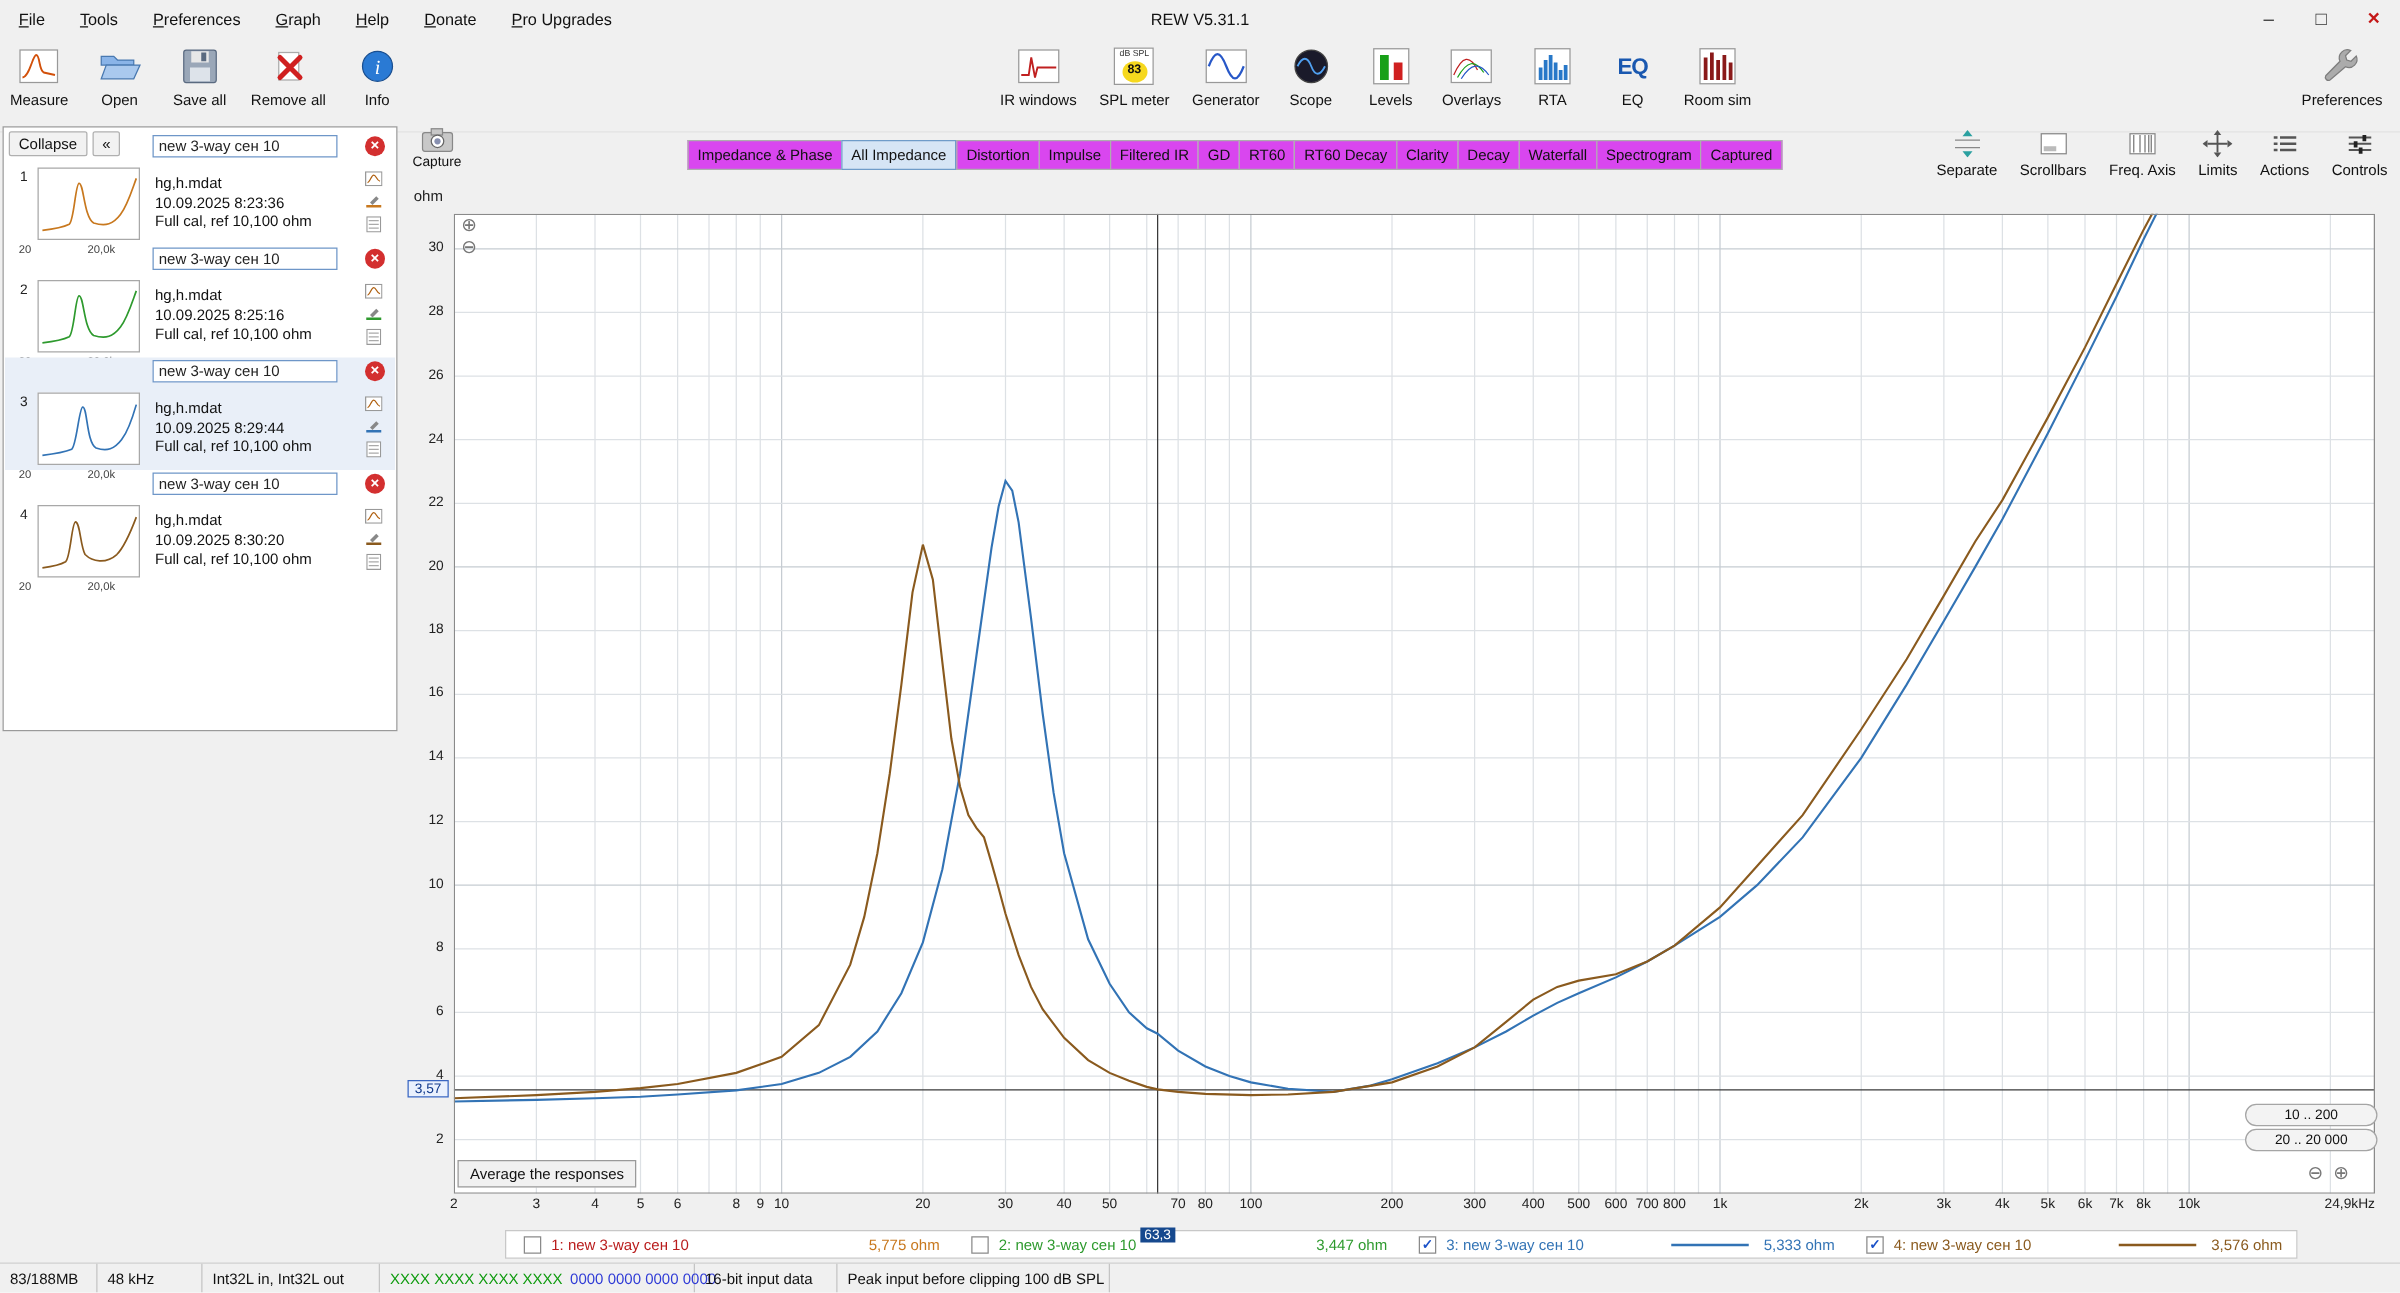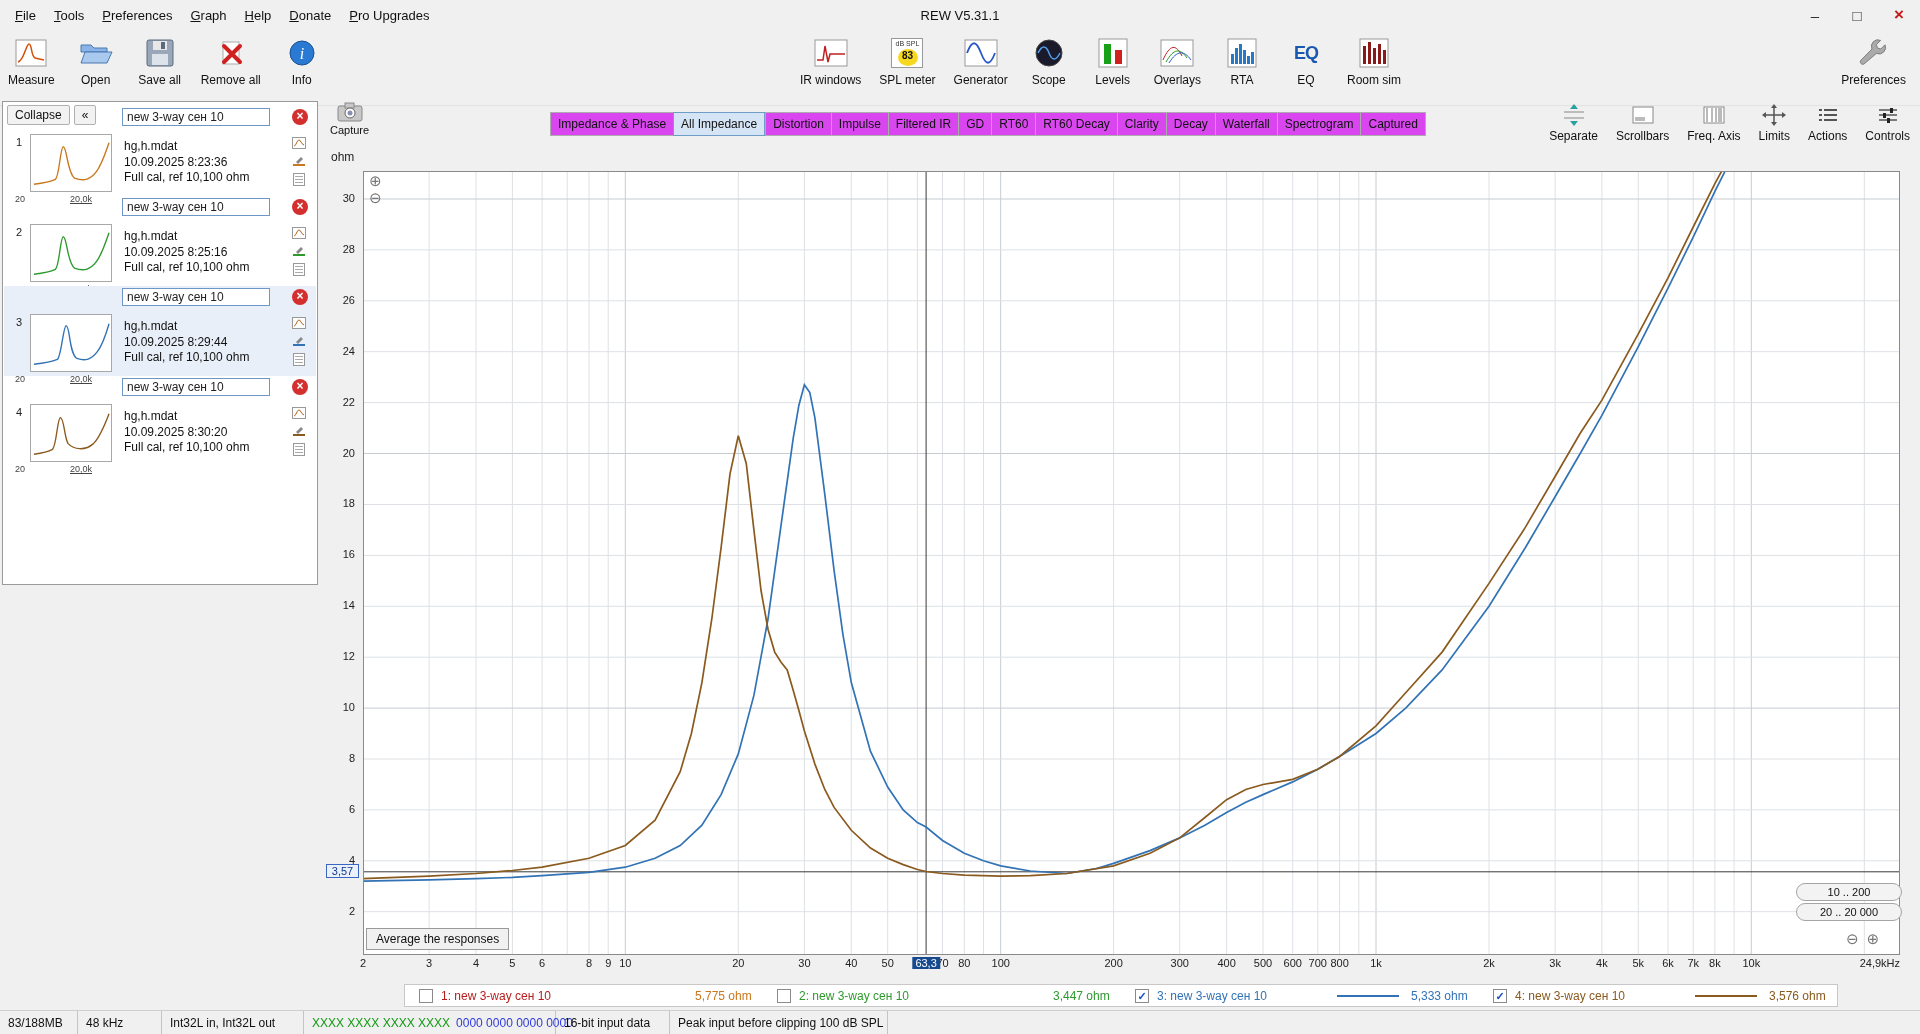--- a/index.html
+++ b/index.html
@@ -4,21 +4,21 @@
 <style>
   * { box-sizing: border-box; }
   html,body { margin:0; padding:0; }
   body {
     width:1920px; height:1034px; position:relative; overflow:hidden;
     background:#f0f0f0; color:#111;
     font-family:"Liberation Sans", sans-serif; font-size:12px;
   }
   
   .titlebar { position:absolute; left:0; top:0; width:1920px; height:30px; background:#f0f0f0; display:flex; align-items:center; }
-  .menu { display:flex; padding-left:6px; z-index:2; }
+  .menu { display:flex; padding-left:6px; z-index:2;gap:10px; }
   .menu-item { padding:5px 9px; font-size:13px; cursor:default; }
   .menu-item::first-letter { text-decoration:underline; }
   .win-title { position:absolute; left:0; right:0; text-align:center; font-size:13px; }
   .winbtns { margin-left:auto; display:flex; z-index:2; }
   .winbtn { width:42px; height:30px; display:flex; align-items:center; justify-content:center; font-size:15px; color:#333; }
   .winbtn.close { color:#c41818; font-weight:bold; font-size:17px; }
   
   .toolbar { position:absolute; left:0; top:30px; width:1920px; height:76px; border-bottom:1px solid #e2e2e2; }
   .toolgroup { position:absolute; top:5px; display:flex; gap:18px; }
   .toolbtn { display:flex; flex-direction:column; align-items:center; gap:2px; min-width:46px; cursor:default; }
@@ -31,21 +31,21 @@
   .eq-letters { font-size:18px; font-weight:bold; color:#1a58b0; letter-spacing:-1px; }
   
   .sidepanel { position:absolute; left:2px; top:101px; width:316px; height:484px; background:#fff; border:1px solid #9a9a9a; }
   .collapse-row { position:absolute; top:3px; left:4px; display:flex; gap:4px; align-items:center; z-index:3; }
   .collapse-btn, .collapse-arr { font-size:12px; padding:2px 7px; background:#f2f2f2; border:1px solid #b0b0b0; border-radius:2px; cursor:default; }
   .entry { position:absolute; left:1px; width:312px; height:90px; }
   .entry.selected { background:#e9eff8; }
   .entry-num { position:absolute; left:12px; top:30px; font-size:11px; color:#222; }
   .thumb { position:absolute; left:26px; top:28px; width:82px; height:58px; background:#fff; border:1px solid #a8a8a8; }
   .thumb-lo { position:absolute; left:11px; top:88px; font-size:9px; color:#444; }
-  .thumb-hi { position:absolute; left:66px; top:88px; font-size:9px; color:#444;text-decoration:underline; }
+  .thumb-hi { position:absolute; left:66px; top:88px; font-size:9px; color:#444; }
   .entry-input { position:absolute; left:118px; top:2px; width:148px; height:18px; border:1px solid #6e96c8; font-size:12px; padding:0 4px; color:#222; font-family:inherit; background:#fff; }
   .entry-del { position:absolute; left:288px; top:3px; width:16px; height:16px; border-radius:50%; background:#d32f2f; color:#fff; font-size:12px; line-height:15px; text-align:center; font-weight:bold; cursor:default; }
   .entry-info { position:absolute; left:120px; top:33px; font-size:12px; line-height:15.5px; white-space:nowrap; }
   .entry-icons { position:absolute; left:288px; top:31px; display:flex; flex-direction:column; gap:6px; align-items:center; }
   
   .tabbar { position:absolute; left:550px; top:112px; display:flex; z-index:2; }
   .tab { font-size:12px; padding:4px 7px; background:#d946ef; border:1px solid #adadad; border-right:none; white-space:nowrap; cursor:default; }
   .tab:last-child { border-right:1px solid #adadad; }
   .tab.active { background:#d6e5f5; border-color:#6f9cc9; border-right:1px solid #6f9cc9; }
   .graphbtns { position:absolute; top:104px; right:10px; display:flex; gap:18px; align-items:flex-start; }
@@ -54,21 +54,21 @@
   .capture-btn { position:absolute; left:330px; top:102px; display:flex; flex-direction:column; align-items:center; gap:2px; font-size:11px; }
   .ohm-label { position:absolute; left:331px; top:150px; font-size:12px; color:#222; }
   
   .plot { position:absolute; left:363px; top:171px; width:1537px; height:784px; cursor:crosshair; }
   #y-labels { position:absolute; left:320px; top:171px; width:40px; height:784px; }
   .ytick { position:absolute; left:0; width:100%; text-align:right; padding-right:5px; font-size:11px; color:#222; }
   .cursor-val { position:absolute; left:6px; width:33px; text-align:center; font-size:11px; background:#eaf1fd; border:1px solid #3a66c0; color:#123a8c; z-index:2; }
   #x-labels { position:absolute; left:363px; top:957px; width:1537px; height:16px; }
   .xtick { position:absolute; transform:translateX(-50%); font-size:11px; color:#222; white-space:nowrap; }
   .xtick-end { position:absolute; transform:translateX(-100%); font-size:11px; color:#222; white-space:nowrap; }
-  .cursor-freq { position:absolute; transform:translateX(-50%); font-size:11px; background:#16498e; color:#fff; padding:0 3px; z-index:3; }
+  .cursor-freq { position:absolute; transform:translateX(-50%); font-size:11px; background:#16498e; color:#fff; padding:0 3px; z-index:3;margin-top:25px; }
   .zoom-tl { position:absolute; left:369px; top:173px; display:flex; flex-direction:column; gap:2px; z-index:2; }
   .zoom-br { position:absolute; left:1846px; top:931px; display:flex; gap:8px; z-index:2; }
   .zoom-glyph { font-size:15px; color:#777; line-height:15px; cursor:default; }
   .avg-btn { position:absolute; left:366px; top:928px; padding:3px 9px; background:#f1f1f1; border:1px solid #9a9a9a; font-size:12px; z-index:2; cursor:default; }
   .range-btns { position:absolute; left:1796px; top:883px; width:106px; display:flex; flex-direction:column; gap:2px; z-index:2; }
   .range-btn { background:#f3f3f3; border:1px solid #a5a5a5; border-radius:9px; font-size:11px; text-align:center; padding:2px 6px; cursor:default; }
   
   .legendbar { position:absolute; left:404px; top:984px; width:1434px; height:23px; background:#fff; border:1px solid #c8c8c8; display:flex; align-items:center; }
   .litem { flex:1; display:flex; align-items:center; padding-left:14px; }
   .lcheck { width:14px; height:14px; border:1px solid #8a8a8a; background:#fff; font-size:11px; line-height:12px; text-align:center; color:#1b52c8; font-weight:bold; margin-right:8px; cursor:default; }

